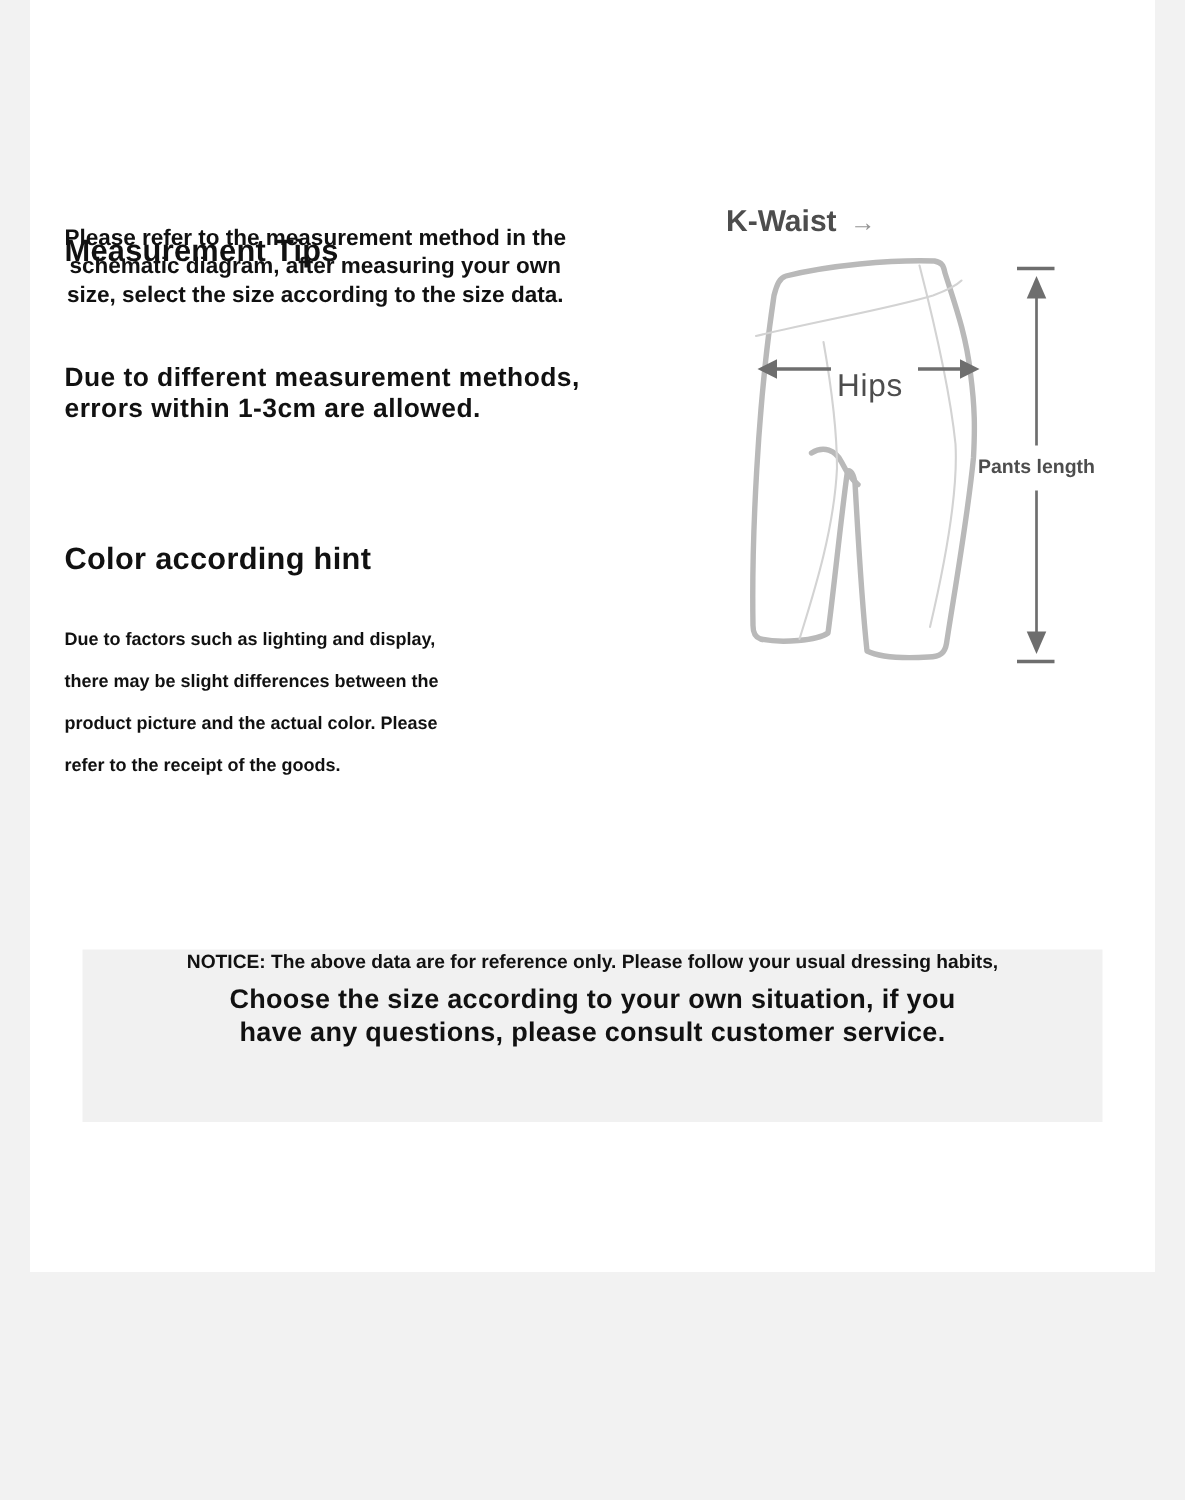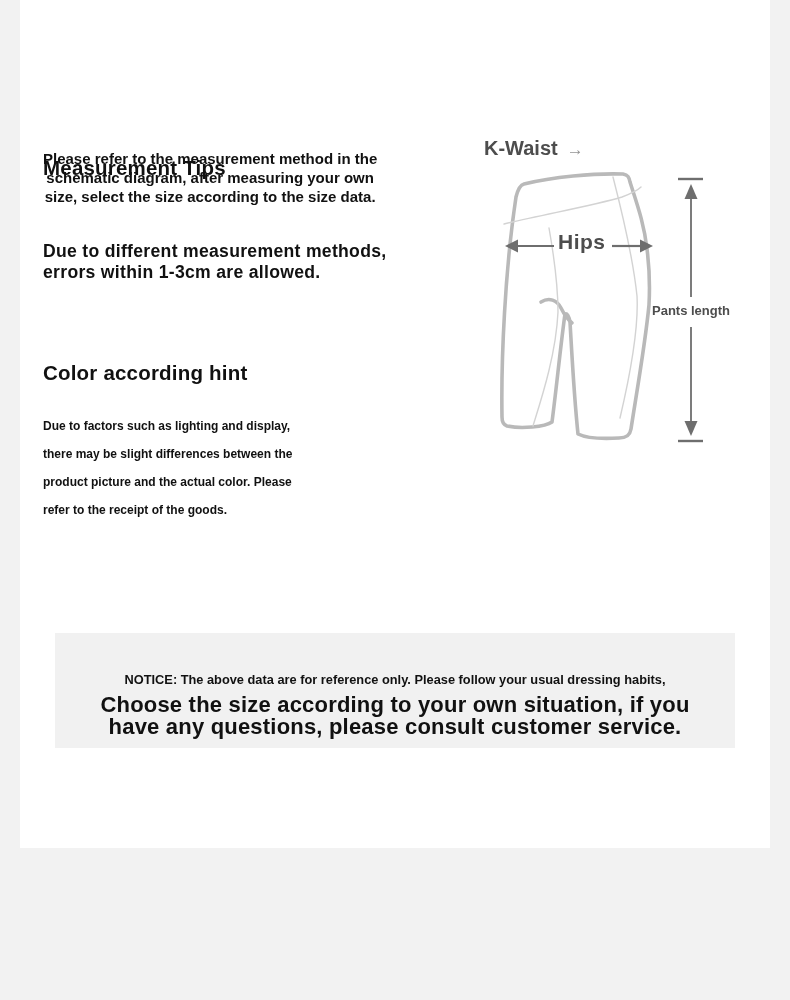--- a/index.html
+++ b/index.html
@@ -30,38 +30,38 @@
   .p2 { top:241px; font-size:17.6px; line-height:21px; letter-spacing:.3px; }
   .p3 { top:412px; font-size:12px; line-height:28px; }
   
   .kwaist {
     position:absolute; left:484px; top:137px;
     font-size:20px; font-weight:700; color:var(--diagram-label,#4d4d4d);
     white-space:nowrap;
   }
   .warrow { color:#949494; font-weight:400; font-size:17px; margin-left:9px; }
   .hips {
-    position:absolute; left:558px; top:230px;
-    font-size:21px; font-weight:700; letter-spacing:.5px;
+    position:absolute; left:558px; top:246px;
+    font-size:21px; font-weight:400; letter-spacing:.5px;
     color:var(--diagram-label,#4d4d4d); white-space:nowrap;
   }
   .plen {
     position:absolute; left:645px; top:303px; width:92px; text-align:center;
     font-size:13px; font-weight:700; color:var(--diagram-label,#555);
     white-space:nowrap;
   }
   svg.diag { position:absolute; left:490px; top:165px; width:260px; height:295px; overflow:visible; }
   
   .notice {
     position:absolute; left:55px; top:633px; width:680px; height:115px;
     background: var(--notice-bg, #f1f1f1);
     text-align:center;
   }
-  .n1 { padding-top:39px; font-size:12.8px; font-weight:700; color:var(--text,#111); }
-  .n2 { margin-top:7px; font-size:22px; line-height:22px; font-weight:700; letter-spacing:.2px; color:var(--text,#111); }
+  .n1 { font-size:12.8px; font-weight:700; color:var(--text,#111); }
+  .n2 { margin-top:7px; font-size:18px; line-height:22px; font-weight:700; letter-spacing:.2px; color:var(--text,#111); }
 </style>
 </head>
 <body>
 
 <div class="card"></div>
 
 <h1 class="title t1">Measurement Tips</h1>
 
 <p class="body-p p1">Please refer to the measurement method in the<br>schematic diagram, after measuring your own<br>size, select the size according to the size data.</p>
 

